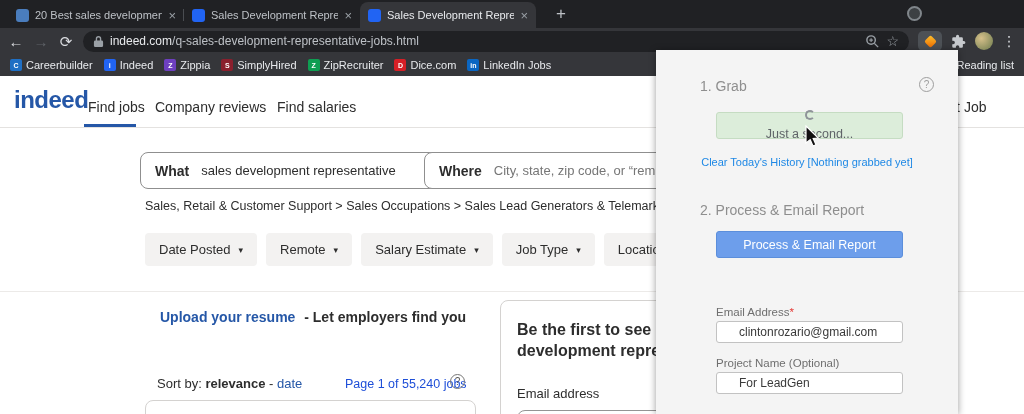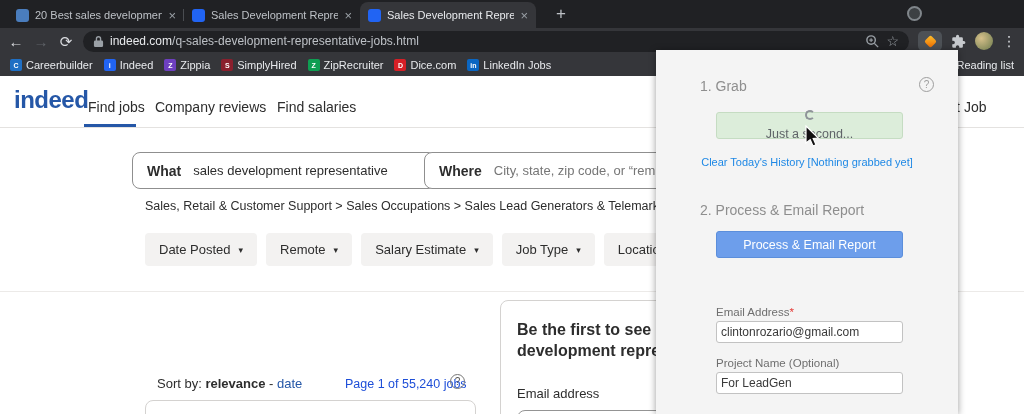--- a/index.html
+++ b/index.html
@@ -112,21 +112,21 @@
              border-radius:50%; flex:none; }
   .clear-link { position:absolute; left:0; top:106px; width:100%; text-align:center; font-size:11px;
                 color:#1e88e5; }
   .process-btn { position:absolute; left:60px; top:181px; width:187px; height:27px; background:#6d9eeb;
                  border:1px solid #5b8edb; border-radius:3px; color:#fff; font-size:12.5px;
                  display:flex; align-items:center; justify-content:center; }
   .panel-status { position:absolute; left:0; top:227px; width:100%; text-align:center; font-size:12px; color:#757575; }
   .panel-label { position:absolute; left:60px; font-size:11.5px; color:#6f6f6f; }
   .required { color:#e53935; }
   .panel-input { position:absolute; left:60px; width:187px; height:22px; border:1px solid #c2c2c2;
-                 border-radius:3px; background:#fff; font-size:12px; color:#3a3a3a; padding:0 4px;
+                 border-radius:3px; background:#fff; font-size:12px; color:#3a3a3a; padding:0 22px;
                  font-family:"Liberation Sans", sans-serif; }
 
   .cursor { position:absolute; left:803px; top:125px; z-index:100; }
 </style>
 </head>
 <body>
 
 <div id="screen">
 
   <div class="tabbar">
@@ -215,21 +215,21 @@
 
   <div class="page">
     <div class="header-border"></div>
     <div class="logo" style="color: rgb(37, 87, 167);">indeed</div>
     <div class="nav-item" style="left:88px">Find jobs</div>
     <div class="nav-item" style="left:155px">Company reviews</div>
     <div class="nav-item" style="left:277px">Find salaries</div>
     <div class="nav-underline" style="background: rgb(37, 87, 167);"></div>
     <div class="post-job">Post Job</div>
 
-    <div class="field" style="left:132px;width:304px">
+    <div class="field" style="left:140px;width:304px">
       <span class="field-label">What</span>
       <span class="field-value">sales development representative</span>
     </div>
     <div class="field" style="left:424px;width:262px">
       <span class="field-label">Where</span>
       <span class="placeholder">City, state, zip code, or “remote”</span>
     </div>
 
     <div class="breadcrumb">Sales, Retail &amp; Customer Support &gt; Sales Occupations &gt; Sales Lead Generators &amp; Telemarketers</div>
 
@@ -252,20 +252,24 @@
       </div>
       <div class="pill">
         <span>Location</span>
         <span class="caret">▾</span>
       </div>
       <div class="pill stub"></div>
     </div>
 
     <div class="section-line"></div>
 
+    <div class="resume-line">
+      <span class="lnk" style="color: rgb(37, 87, 167);">Upload your resume</span>
+      <span class="rest">- Let employers find you</span>
+    </div>
 
 
     <div class="sort-row">
       <span>Sort by:</span>
       <span class="bold">relevance</span>
       <span>-</span>
       <span class="datelnk" style="color: rgb(37, 87, 167);">date</span>
     </div>
     <div class="page-info">Page 1 of 55,240 jobs</div>
     <div class="help-circle">?</div>

